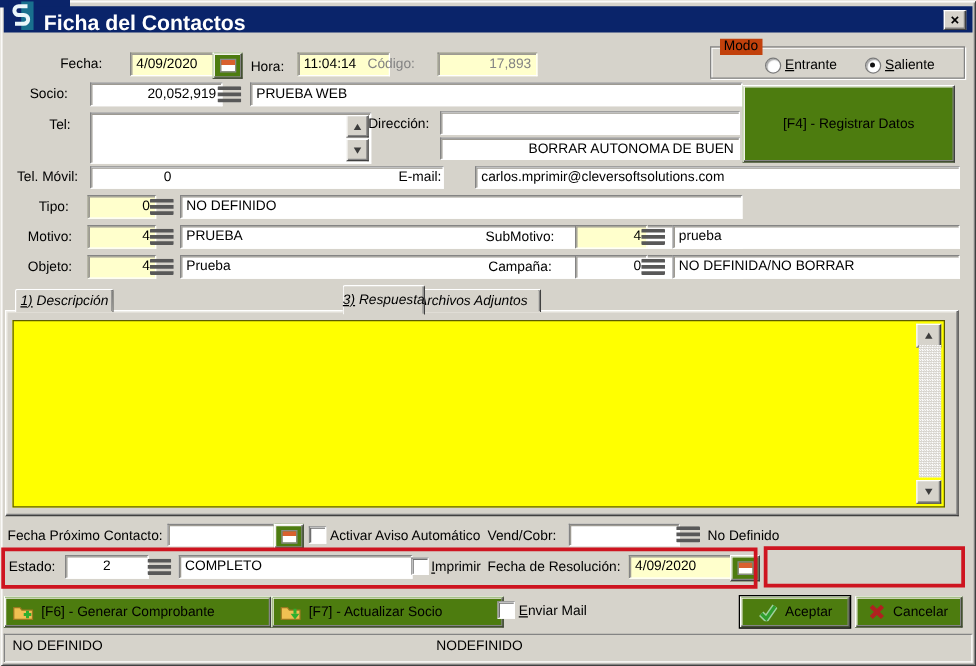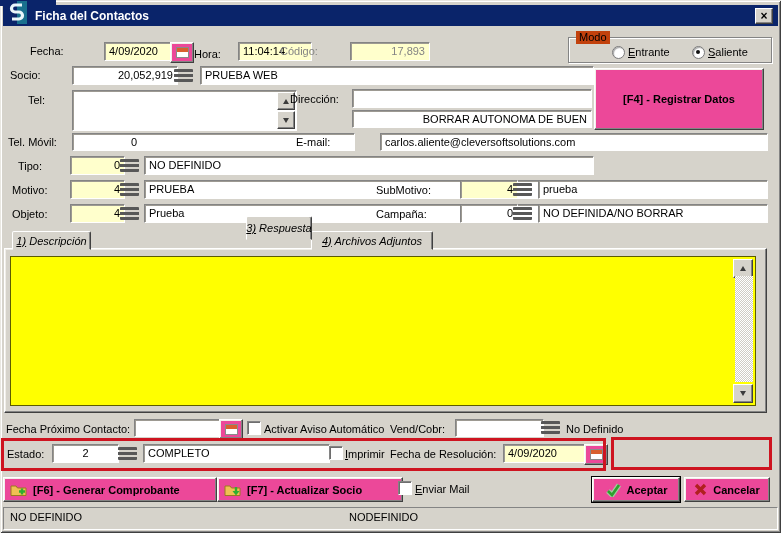--- a/index.html
+++ b/index.html
@@ -4,37 +4,37 @@
 <style>
   html,body{margin:0;padding:0;background:#777;}
   .stage{
     position:relative;width:781px;height:533px;background:#d6d3cb;
     font-family:"Liberation Sans",sans-serif;font-size:11px;color:#000;
     overflow:hidden;
     box-shadow:inset 1px 1px 0 #e9e7e1, inset -1px -1px 0 #404040,
                inset 2px 2px 0 #fff, inset -2px -2px 0 #848484;
   }
   .lbl{position:absolute;white-space:nowrap;line-height:13px}
-  .lbl.r{text-align:left;display:block}
+  .lbl.r{text-align:center;display:block}
   .gray{color:#848484}
   .fld{
     position:absolute;background:#fff;border:1px solid;
     border-color:#848484 #fff #fff #848484;
     box-shadow:inset 1px 1px 0 #9d9a92;
     line-height:16px;padding:0 4px;white-space:nowrap;overflow:hidden;
   }
   .cream{background:#ffffcc}
   .t-r{text-align:right}
   .t-c{text-align:center}
   .btn{
-    position:absolute;background:#ec4899;border:1px solid;
+    position:absolute;background:#4d7c0f;border:1px solid;
     border-color:#fff #404040 #404040 #fff;
     box-shadow:inset -1px -1px 0 #848484, inset 1px 1px 0 #f2f0ea;
     display:flex;align-items:center;justify-content:center;
-    white-space:nowrap;cursor:default;gap:6px;font-weight:bold;
+    white-space:nowrap;cursor:default;gap:6px;
   }
   .btn.default{outline:1px solid #000;}
   .ham{
     position:absolute;width:19px;height:13px;
     background:
       linear-gradient(#585858,#585858) 0 0/19px 3px no-repeat,
       linear-gradient(#585858,#585858) 0 5px/19px 3px no-repeat,
       linear-gradient(#585858,#585858) 0 10px/19px 3px no-repeat;
     border-radius:1px;
   }
@@ -57,21 +57,21 @@
     border-radius:50%;background:#111;
   }
   .u{text-decoration:underline}
   .tab{
     position:absolute;top:231px;height:17px;background:#d6d3cb;
     border:1px solid;border-color:#fff #404040 transparent #fff;
     box-shadow:inset -1px 0 0 #848484;
     border-radius:2px 2px 0 0;display:flex;align-items:center;justify-content:center;
     z-index:2;white-space:nowrap;font-style:italic;
   }
-  .tab.active{top:216px;height:22px;z-index:4;}
+  .tab.active{top:228px;height:22px;z-index:4;margin-left:28px;}
   .panel{
     position:absolute;left:4px;top:248px;width:761px;height:163px;background:#d6d3cb;
     border:1px solid;border-color:#fff #404040 #404040 #fff;
     box-shadow:inset -1px -1px 0 #848484, inset 1px 1px 0 #f0eee8;z-index:1;
   }
   .yellowbox{
     position:absolute;left:10px;top:256px;width:744px;height:148px;
     background:#ffff00;border:1px solid #5c5c00;z-index:2;
   }
   .sb-btn{
@@ -83,21 +83,21 @@
   .tri-up{width:0;height:0;border-left:3.5px solid transparent;border-right:3.5px solid transparent;border-bottom:5px solid #3c3c3c}
   .tri-dn{width:0;height:0;border-left:3.5px solid transparent;border-right:3.5px solid transparent;border-top:5px solid #3c3c3c}
   .dith{
     background-image:conic-gradient(#fff 0 90deg,#cfccc4 90deg 180deg,#fff 180deg 270deg,#cfccc4 270deg);
     background-size:2px 2px;
   }
   .grp{position:absolute;border:1px solid #848484;box-shadow:1px 1px 0 #fff, inset 1px 1px 0 #fff;}
   .hl{position:absolute;border:3px solid #ce1420;z-index:6;pointer-events:none}
   .titlebar{position:absolute;left:3px;top:5px;width:775px;height:21px;background:#0a246a;z-index:5}
   .titlenotch{position:absolute;left:0;top:0;width:56px;height:6px;background:#0a246a;z-index:5}
-  .titletxt{position:absolute;left:32px;top:4px;color:#fff;font-weight:bold;font-size:12px}
+  .titletxt{position:absolute;left:32px;top:4px;color:#fff;font-weight:bold;font-size:17px}
   .closebtn{
     position:absolute;right:5px;top:3px;width:16px;height:14px;background:#d6d3cb;
     border:1px solid;border-color:#fff #404040 #404040 #fff;
     box-shadow:inset -1px -1px 0 #848484;
     display:flex;align-items:center;justify-content:center;
     font-weight:bold;font-size:12px;line-height:10px;
   }
   .appicon{position:absolute;left:7px;top:1px;width:20px;height:23px;z-index:6}
   .status{
     position:absolute;left:3px;top:507px;width:773px;height:21px;
@@ -159,21 +159,21 @@
         <span class="tri-dn"></span>
       </span>
   </div>
   <span class="lbl r" style="left:290px;top:93px;width:58px">Dirección:</span>
   <div class="fld" style="left:352px;top:89px;width:230px;height:17px"></div>
   <div class="fld t-r" style="left:352px;top:110px;width:230px;height:16px">BORRAR AUTONOMA DE BUEN</div>
 
   <span class="lbl r" style="left:8px;top:136px;width:60px">Tel. Móvil:</span>
   <div class="fld" style="left:72px;top:133px;width:219px;height:16px;padding-left:58px">0</div>
   <span class="lbl r" style="left:296px;top:136px;width:80px">E-mail:</span>
-  <div class="fld" style="left:380px;top:133px;width:378px;height:16px">carlos.aliente@cleversoftsolutions.com</div>
+  <div class="fld" style="left:380px;top:133px;width:378px;height:16px">carlos.mprimir@cleversoftsolutions.com</div>
 
   <span class="lbl r" style="left:18px;top:160px;width:50px">Tipo:</span>
   <div class="fld cream t-r" style="left:70px;top:156px;width:45px;height:17px">0</div>
   <span class="ham" style="left:120px;top:159px"></span>
   <div class="fld" style="left:144px;top:156px;width:440px;height:17px">NO DEFINIDO</div>
 
   <span class="lbl r" style="left:12px;top:184px;width:56px">Motivo:</span>
   <div class="fld cream t-r" style="left:70px;top:180px;width:45px;height:17px">4</div>
   <span class="ham" style="left:120px;top:183px"></span>
   <div class="fld" style="left:144px;top:180px;width:440px;height:17px">PRUEBA</div>

